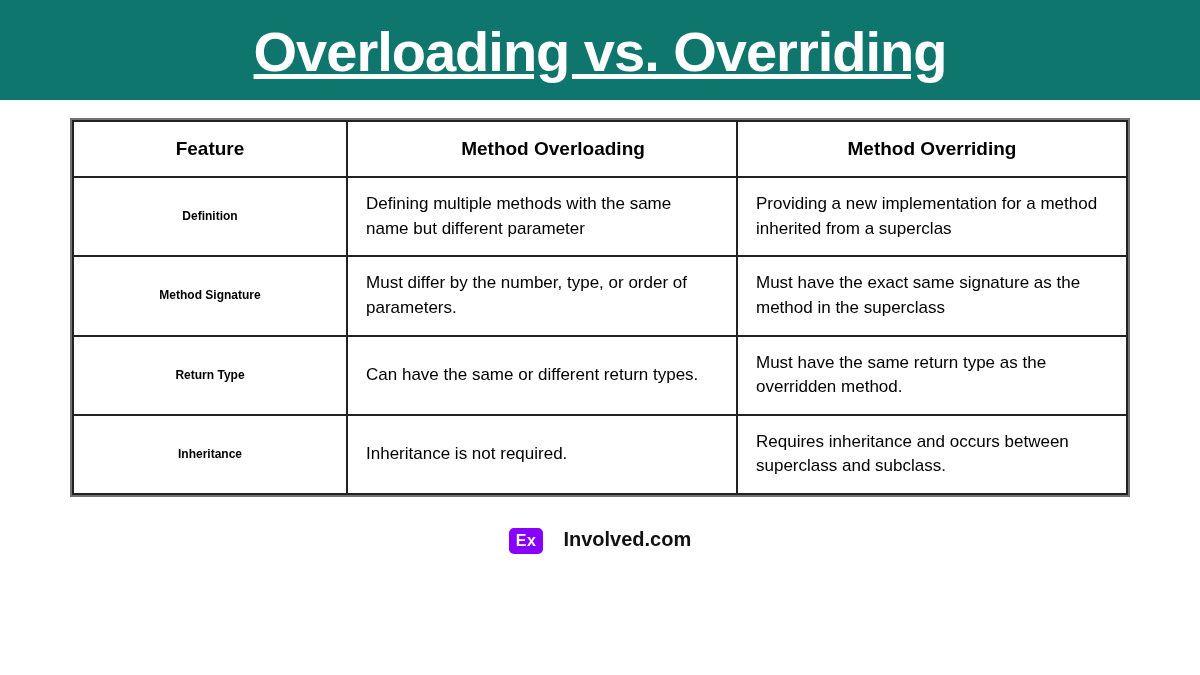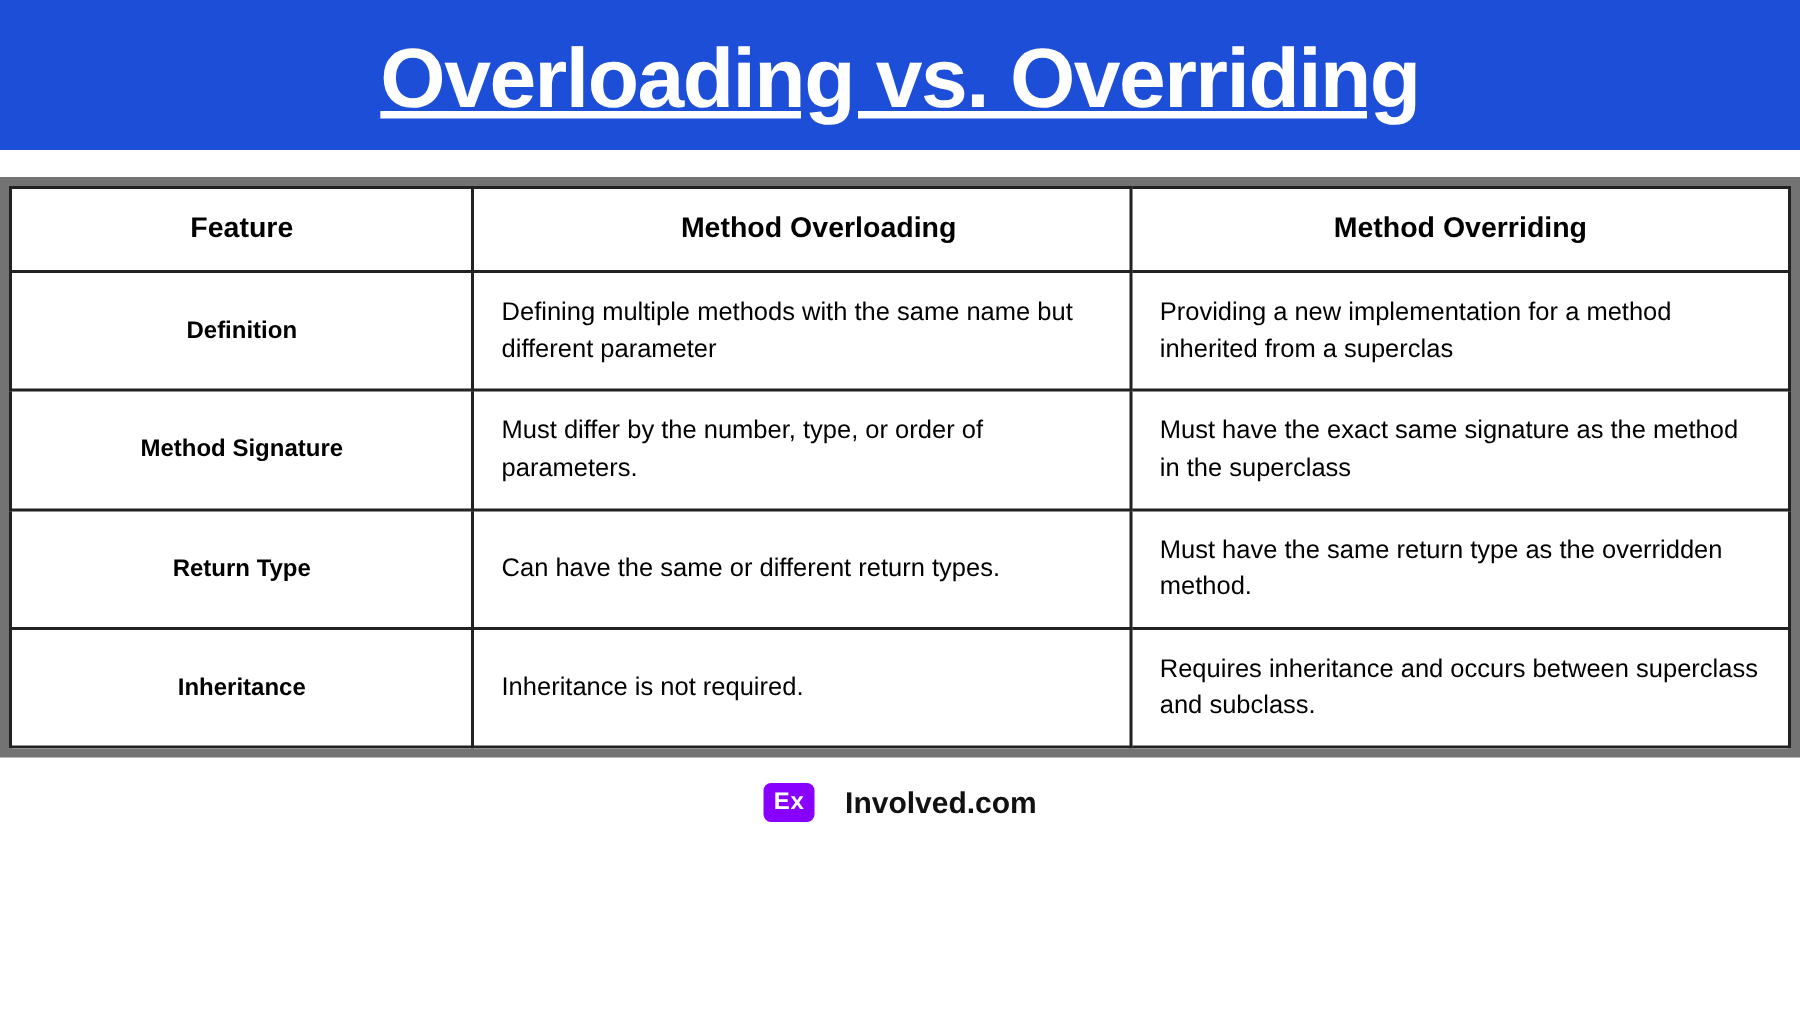--- a/index.html
+++ b/index.html
@@ -14,40 +14,40 @@
       font-family: Arial, sans-serif;
       background: #ffffff;
       display: flex;
       flex-direction: column;
       align-items: center;
       overflow: hidden;
     }
 
     .header {
       width: 100%;
-      background: #1d4ed8;
+      background: #0f766e;
       display: flex;
       align-items: center;
       justify-content: center;
       padding: 18px 0 16px 0;
       min-height: 100px;
     }
 
     .header-title {
       color: #ffffff;
       font-size: 56px;
       font-weight: 900;
       text-decoration: underline;
       letter-spacing: -1px;
     }
 
     .table-container {
-      width: 1200px;
-      margin: 18px auto 3px auto;
-      border: 6px solid #737373;
+      width: 1060px;
+      margin: 18px auto 17px auto;
+      border: 2px solid #737373;
       border-radius: 0;
       overflow: hidden;
     }
 
     table {
       width: 100%;
       border-collapse: collapse;
       font-size: 17px;
     }
 
@@ -75,27 +75,27 @@
       border: 2px solid #222;
       padding: 14px 18px;
       vertical-align: middle;
       text-align: left;
       background: #fff;
       line-height: 1.45;
     }
 
     tbody tr td:first-child {
       font-weight: 900;
-      font-size: 16px;
+      font-size: 12px;
       text-align: center;
     }
 
     .footer {
       display: flex;
-      align-items: flex-end;
+      align-items: flex-start;
       justify-content: center;
       margin-top: 14px;
       gap: 20px;
     }
 
     .footer-logo {
       background: #8800ff;
       color: #fff;
       font-weight: 900;
       font-size: 16px;

